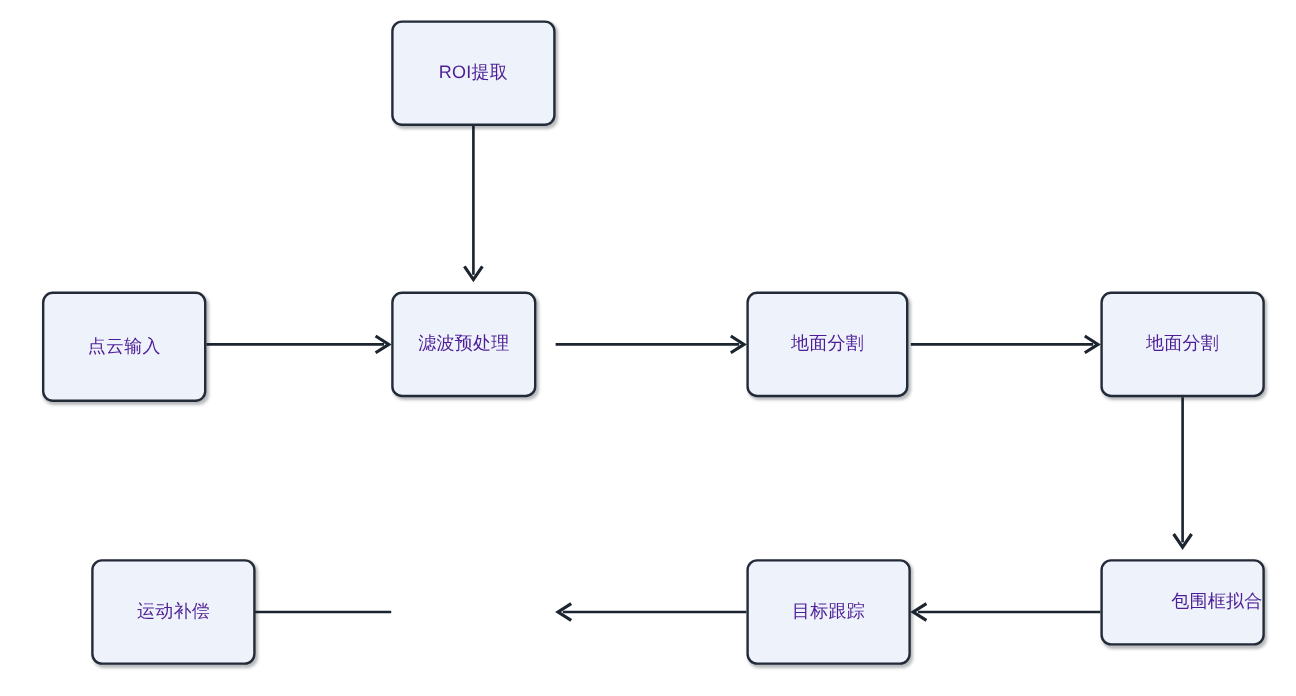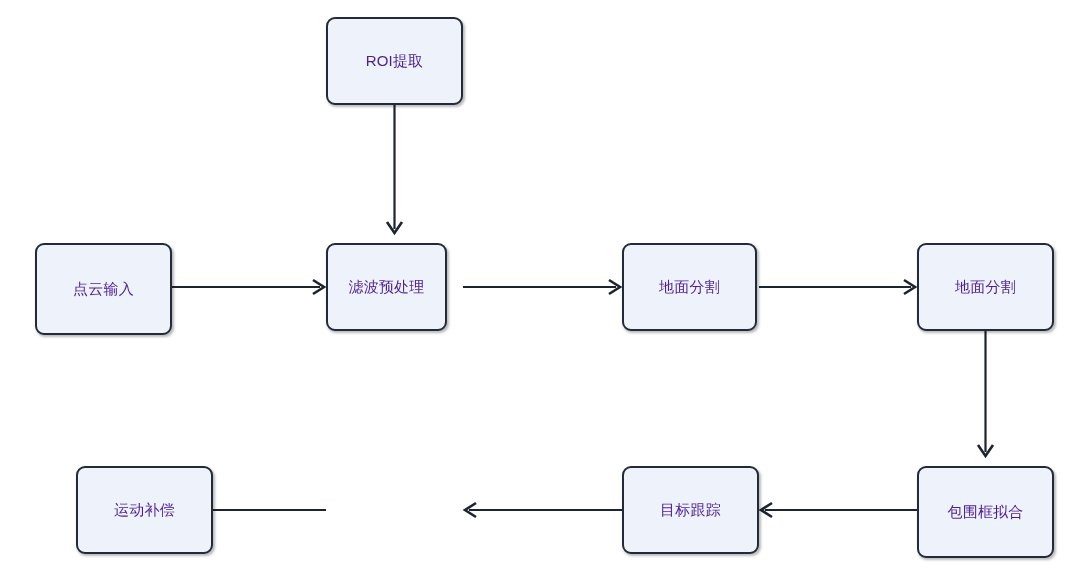--- a/index.html
+++ b/index.html
@@ -110,21 +110,21 @@
   </div>
 
   <div class="node" style="left:622px; top:243px; width:135px; height:88px;">
     <span class="node-label">地面分割</span>
   </div>
 
   <div class="node" style="left:917px; top:243px; width:137px; height:88px;">
     <span class="node-label">地面分割</span>
   </div>
 
-  <div class="node" style="left:917px; top:466px; width:137px; height:92px;">
+  <div class="node" style="left:917px; top:466px; width:137px; height:72px;justify-content:flex-end;">
     <span class="node-label">包围框拟合</span>
   </div>
 
   <div class="node" style="left:622px; top:466px; width:137px; height:88px;">
     <span class="node-label">目标跟踪</span>
   </div>
 
 
   <div class="node" style="left:35px; top:466px; width:137px; height:88px;margin-left:41px;">
     <span class="node-label">运动补偿</span>

